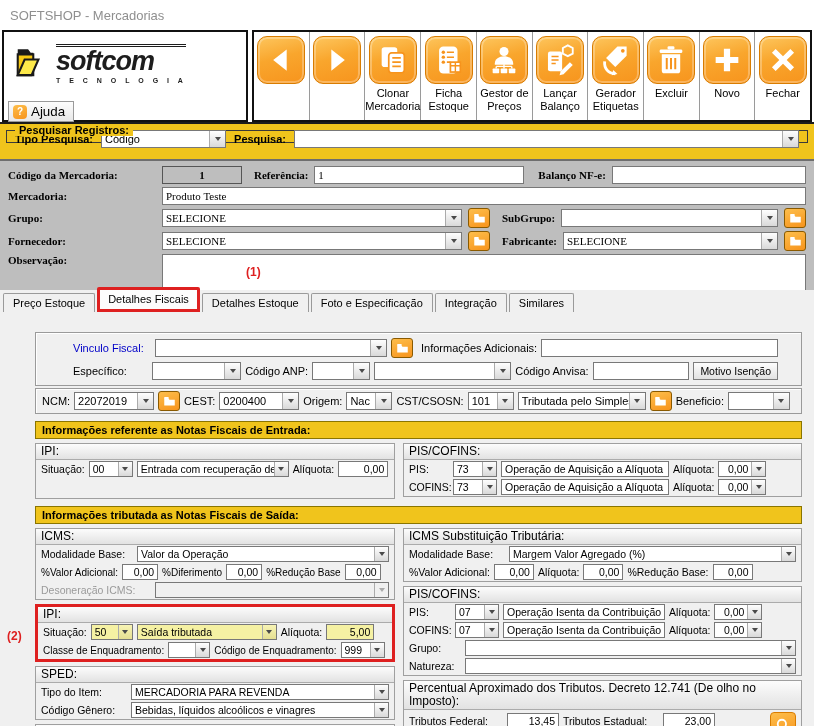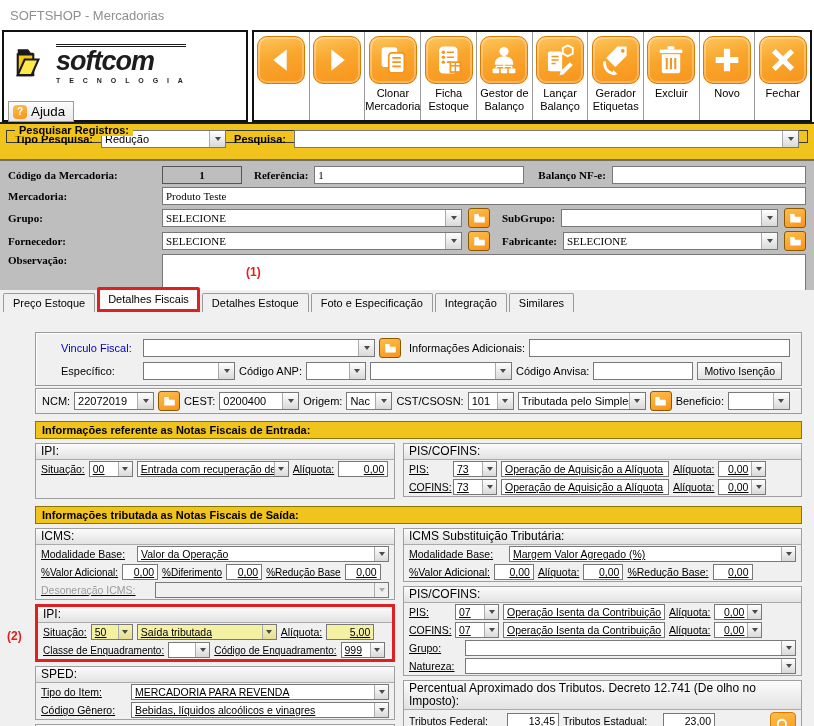--- a/index.html
+++ b/index.html
@@ -88,21 +88,21 @@
   .prow { display:flex; align-items:center; gap:4px; padding:2px 6px; }
   .bluelab { color:#0000C8; white-space:nowrap; }
   .plab { white-space:nowrap; }
   .gold { background:#F0C41C; border:1px solid #8a7500; font-weight:bold; padding:2px 6px; margin-top:7px; }
   .cols { display:flex; gap:8px; align-items:flex-start; margin-top:4px; }
   .colL { width:360px; flex:0 0 auto; display:flex; flex-direction:column; gap:4px; }
   .colR { flex:1; display:flex; flex-direction:column; gap:4px; }
   .group { border:1px solid #9f9f9f; background:#F0F0F0; }
   .ghead { background:linear-gradient(#FCFCFC,#E2E2E2); border-bottom:1px solid #ababab;
     padding:1px 5px; font-size:12px; line-height:13px; }
-  .grow { display:flex; align-items:center; gap:4px; padding:1px 5px; height:18px; font-size:10.5px;text-decoration:underline; }
+  .grow { display:flex; align-items:center; gap:4px; padding:1px 5px; height:18px; font-size:10.5px; }
   .grow .combo, .grow .tb { height:16px; }
   .grow .cval, .grow .tb { line-height:14px; font-size:10.5px; }
   .grow .car { width:14px; }
   .redwrap { border:3px solid #DE2020; position:relative; }
   .ann { color:#DE2020; font-weight:bold; font-size:12px; }
   .ann1 { position:absolute; top:265px; left:246px; }
   .ann2 { position:absolute; left:-31px; top:22px; }
   .dis { color:#9a9a9a; }
   .mag-btn { width:26px; height:26px; border-radius:4px; border:1px solid #D97C00;
     background:linear-gradient(160deg,#FDBE4B,#F7941D); display:flex; align-items:center;
@@ -185,21 +185,21 @@
         <circle cx="12" cy="6" r="3.2" fill="#fff"></circle>
         <path d="M5.5 14.5c0-3.2 3-5.2 6.5-5.2s6.5 2 6.5 5.2v.8H5.5z" fill="#fff"></path>
         <path d="M12 15v1.5M6.5 16.5h11M6.5 16.5V18M12 16.5V18M17.5 16.5V18" stroke="#fff" stroke-width="1"></path>
         <g fill="#fff">
             <rect x="4" y="18" width="4.6" height="3.4" rx=".5"></rect>
             <rect x="9.7" y="18" width="4.6" height="3.4" rx=".5"></rect>
             <rect x="15.4" y="18" width="4.6" height="3.4" rx=".5"></rect>
           </g>
       </svg>
       </span>
-    <span class="tlabel">Gestor de Balanço</span>
+    <span class="tlabel">Gestor de Preços</span>
   </div>
   <div class="tcell">
     <span class="tbtn">
       <svg viewBox="0 0 24 24">
         <rect x="3.5" y="6" width="10" height="14" rx="1.5" fill="#fff"></rect>
         <path d="M6 9.5h5M6 12h5M6 14.5h3" stroke="#F7941D" stroke-width="1.1"></path>
         <path d="M14 3.5l3.5-1.8L21 3.5v4l-3.5 1.8L14 7.5z" fill="none" stroke="#fff" stroke-width="1.3"></path>
         <path d="M12.5 20l6.5-6.5 2 2-6.5 6.5-2.8.8z" fill="#fff"></path>
       </svg>
       </span>
@@ -243,21 +243,21 @@
       </span>
     <span class="tlabel">Fechar</span>
   </div>
 </div>
 
 <div class="search-band">
   <div class="search-group">
     <span class="search-legend">Pesquisar Registros:</span>
     <span class="flabel">Tipo Pesquisa:</span>
     <div class="combo" style="width:125px">
-      <span class="cval">Redução</span>
+      <span class="cval">Código</span>
       <span class="car">
           <i class="tri"></i>
         </span>
     </div>
     <span class="flabel">Pesquisa:</span>
     <div class="combo" style="flex:1">
       <span class="cval"></span>
       <span class="car">
           <i class="tri"></i>
         </span>
@@ -347,21 +347,21 @@
   <span class="tab active">Detalhes Fiscais</span>
   <span class="tab">Detalhes Estoque</span>
   <span class="tab">Foto e Especificação</span>
   <span class="tab">Integração</span>
   <span class="tab">Similares</span>
 </div>
 
 <div class="content">
   <div class="inner">
 
-    <div class="frame" style="padding:3px 5px">
+    <div class="frame" style="padding:3px 17px">
       <div class="prow" style="padding-left:20px">
         <span class="bluelab" style="width:78px">Vinculo Fiscal:</span>
         <div class="combo" style="width:232px">
           <span class="cval"></span>
           <span class="car">
               <i class="tri"></i>
             </span>
         </div>
         <button class="fbtn">
           <svg viewBox="0 0 24 24">

